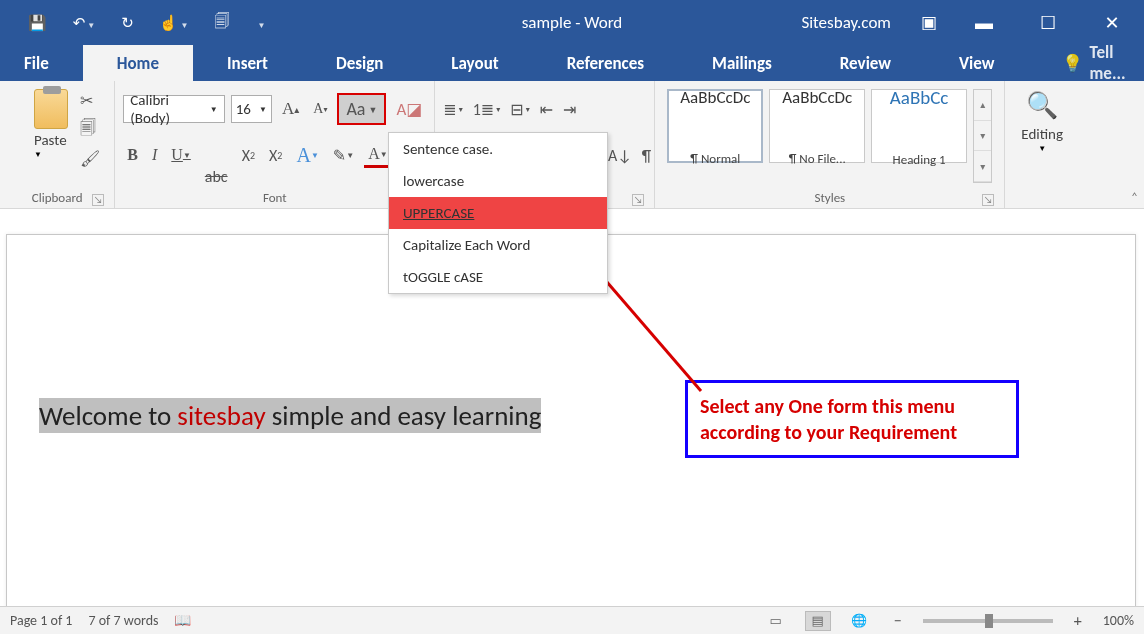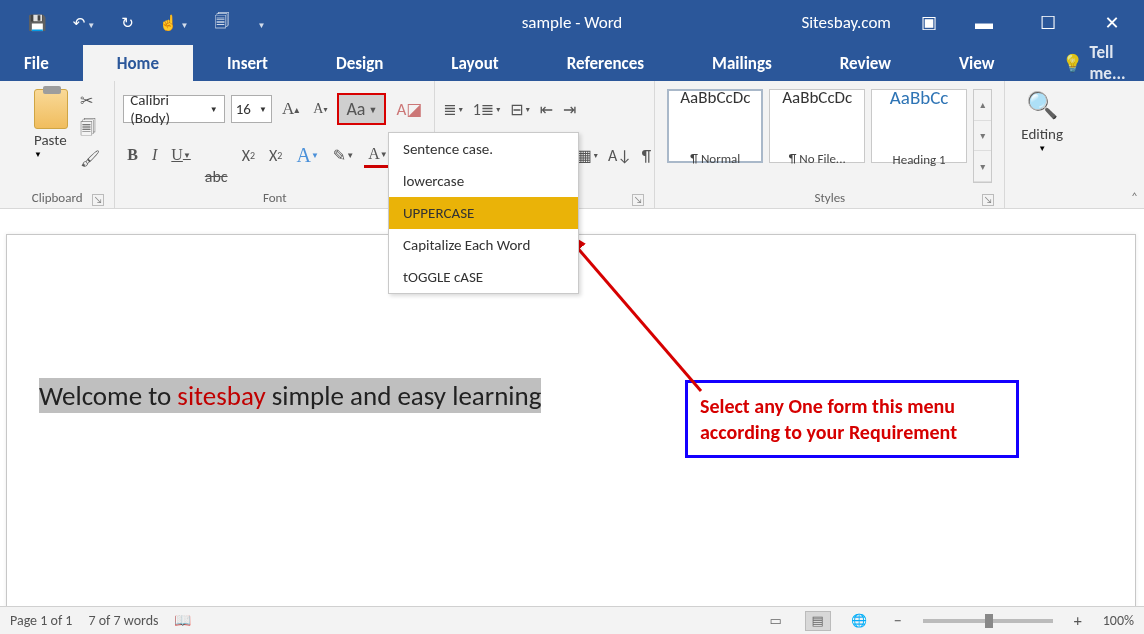--- a/index.html
+++ b/index.html
@@ -68,28 +68,28 @@
   .styles-more div { flex:1; display:flex; align-items:center; justify-content:center; color:#777; font-size:10px; border-bottom:1px solid #ddd;}
 
   
   .editing { display:flex; flex-direction:column; align-items:center; padding:8px 16px; }
   .editing .find-icon { font-size:26px; color:#555; }
   .editing .label { font-size:15px; color:#444; margin-top:4px; }
 
   .ribbon .collapse { position:absolute; right:6px; bottom:4px; font-size:13px; color:#777; }
 
   
-  .dropdown { position:absolute; left:388px; top:132px; width:191px; background:#fff; border:1px solid #c9c9c9; box-shadow:2px 2px 4px rgba(0,0,0,.15); z-index:10; }
+  .dropdown { position:absolute; left:388px; top:132px; width:220px; background:#fff; border:1px solid #c9c9c9; box-shadow:2px 2px 4px rgba(0,0,0,.15); z-index:10; }
   .dropdown .item { padding:7px 14px; font-size:15px; color:#333; }
-  .dropdown .item.hover { background:#eab308; }
+  .dropdown .item.hover { background:#ef4444;text-decoration:underline; }
 
   
   .docarea { position:absolute; top:209px; left:0; right:0; bottom:28px; background:#fff; }
   .page { position:absolute; left:6px; top:25px; width:1130px; height:380px; background:#fff; border:1px solid #c7c7c7; box-shadow:0 0 4px rgba(0,0,0,.08); }
-  .seltext { position:absolute; left:32px; top:144px; font-size:27px; color:#222; font-family:Calibri,Arial,sans-serif; }
+  .seltext { position:absolute; left:32px; top:164px; font-size:27px; color:#222; font-family:Calibri,Arial,sans-serif; }
   .seltext .hl { background:#bfbfbf; padding:1px 0; }
   .seltext .red { color:#c00000; }
 
   .callout { position:absolute; left:678px; top:145px; width:334px; border:3px solid #1400ff; padding:10px 12px; font-family:Calibri,Arial,sans-serif; font-size:20px; font-weight:bold; color:#d60000; line-height:1.3; }
 
   .arrow { position:absolute; left:554px; top:-14px; width:200px; height:200px; pointer-events:none; }
 
   
   .statusbar { position:absolute; left:0; right:0; bottom:0; height:28px; background:#f3f3f3; border-top:1px solid #d0d0d0; display:flex; align-items:center; font-size:14px; color:#555; padding:0 10px; gap:16px; }
   .statusbar .spacer { flex:1; }

